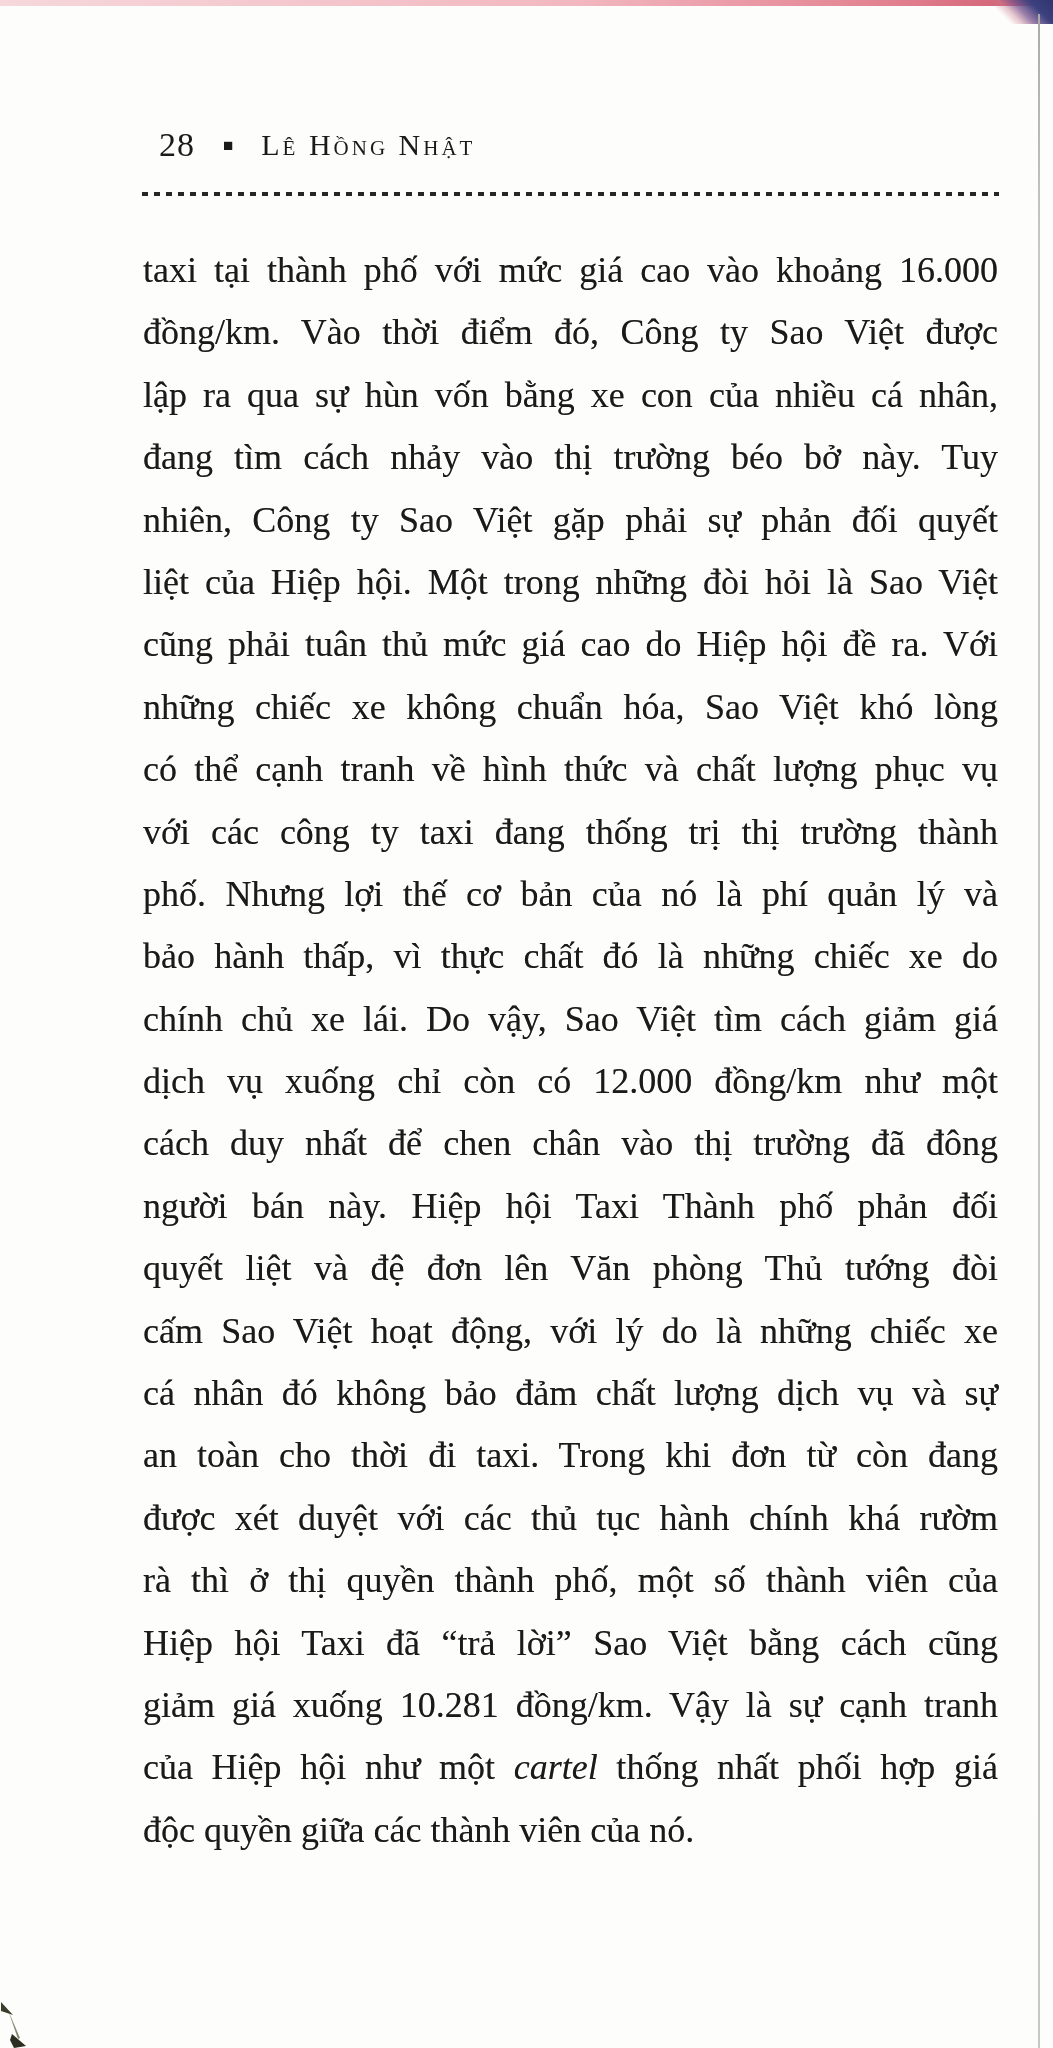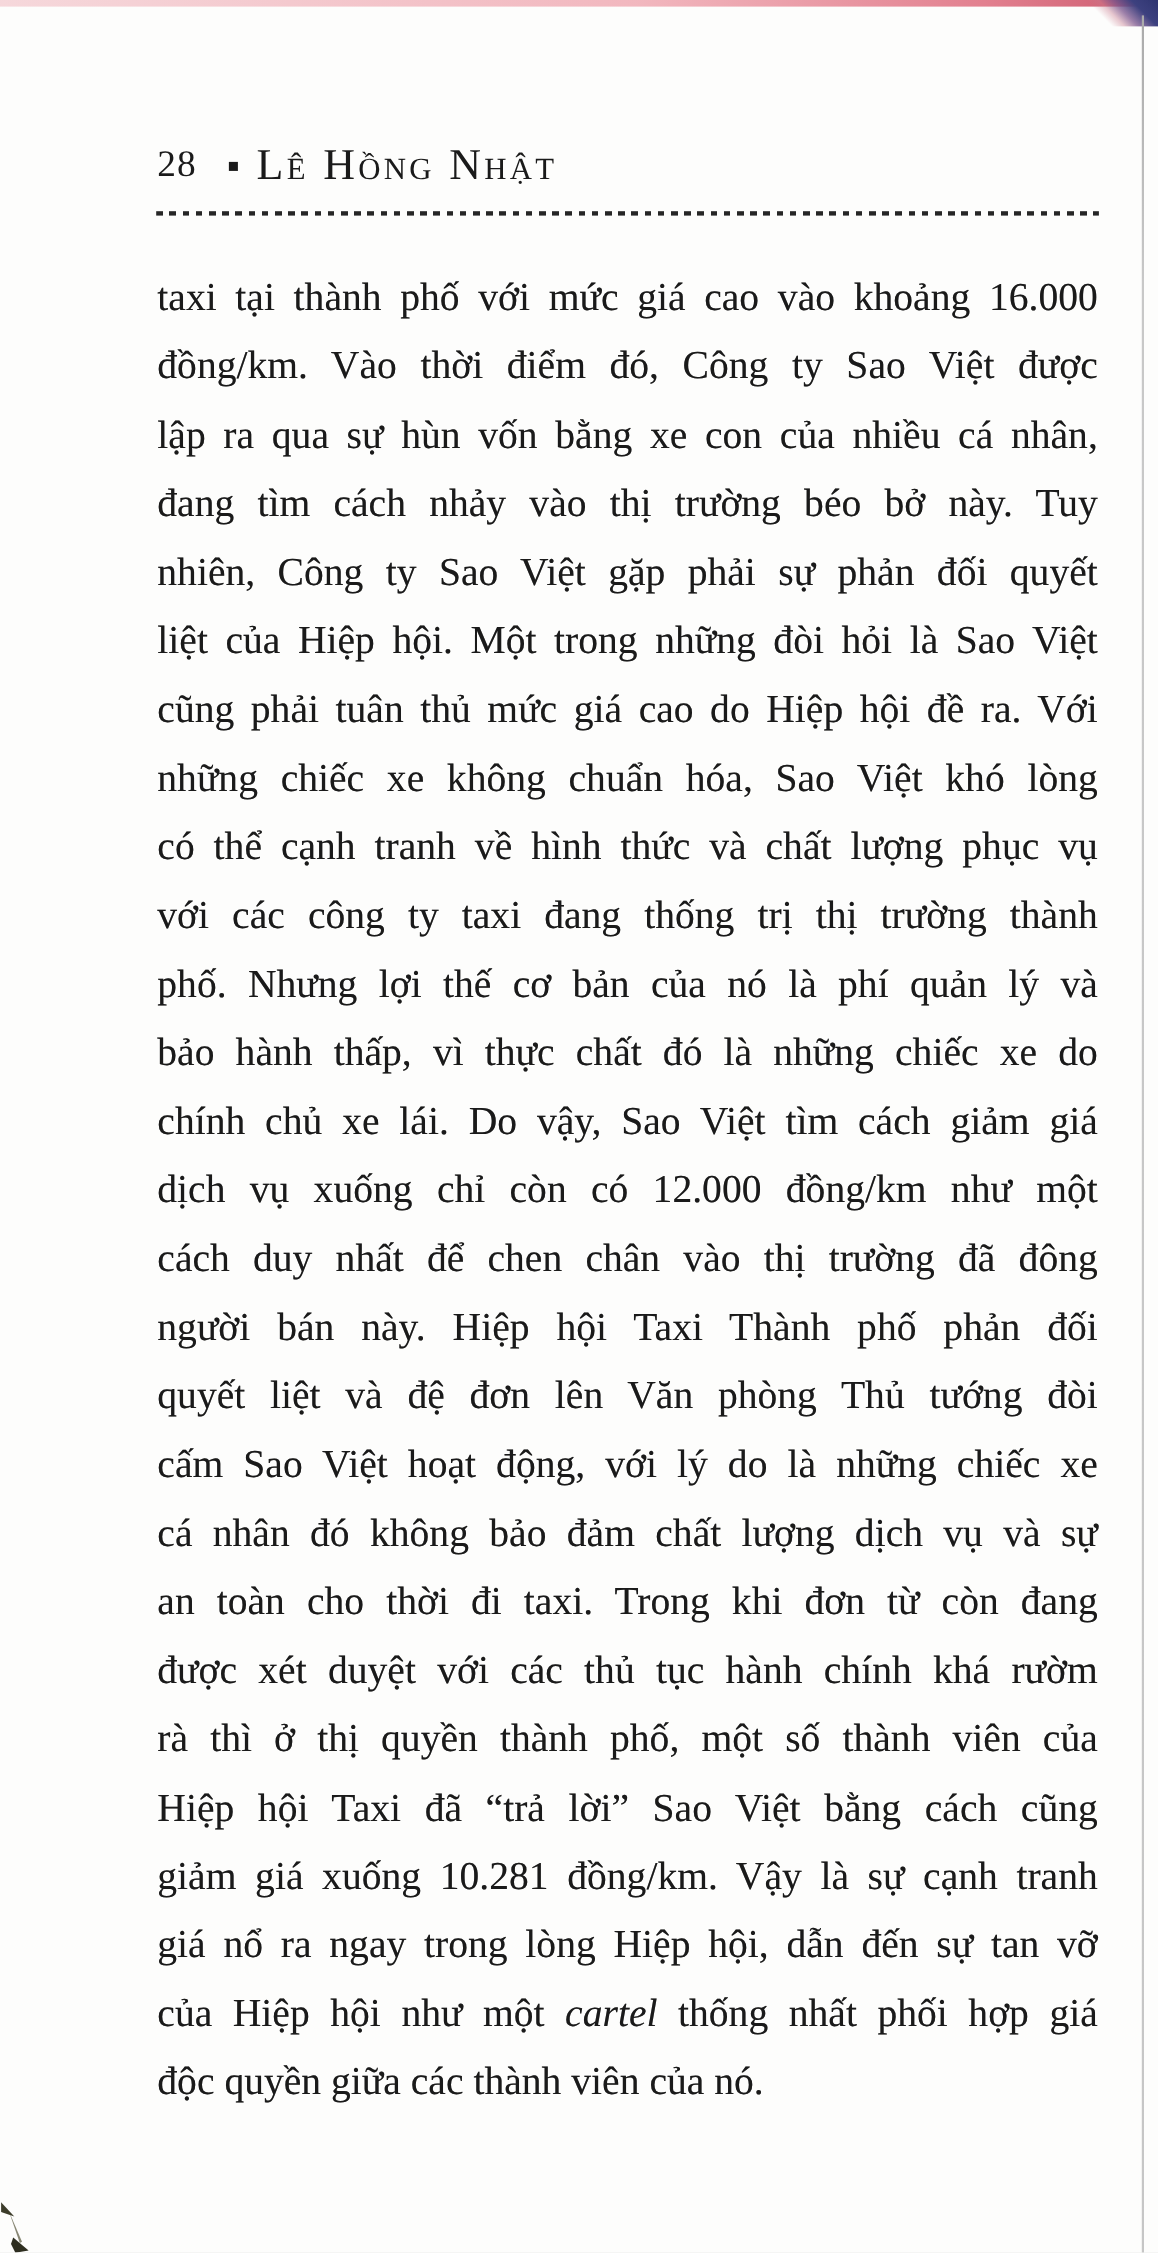--- a/index.html
+++ b/index.html
@@ -27,24 +27,24 @@
   }
   .edge-line {
     position: absolute; top: 14px; bottom: 0; right: 13px; width: 2px;
     background: linear-gradient(to bottom, #aaa, #c8c8c8 12%, #c6c6c6);
   }
   
   .header {
     position: absolute; top: 126px; left: 143px; width: 856px;
     display: flex; align-items: center;
   }
-  .pagenum { font-size: 34px; letter-spacing: 1px; }
+  .pagenum { font-size: 34px; letter-spacing: 1px; margin-left: 16px; }
   .bullet  { font-size: 17px; margin-left: 28px; margin-top: 2px; }
   .author  {
-    font-size: 40px; margin-left: 16px;
+    font-size: 30px; margin-left: 28px;
     font-variant: small-caps; letter-spacing: 3px;
   }
   .dashes {
     position: absolute; top: 192px; left: 142px; width: 857px; height: 4px;
     background: repeating-linear-gradient(to right,
       #262626 0px, #262626 6px, transparent 6px, transparent 12px);
   }
   
   .body {
     position: absolute; top: 239px; left: 143px; width: 855px;
@@ -94,21 +94,20 @@
       <div class="line"><span>cách duy nhất để chen chân vào thị trường đã đông</span></div>
       <div class="line"><span>người bán này. Hiệp hội Taxi Thành phố phản đối</span></div>
       <div class="line"><span>quyết liệt và đệ đơn lên Văn phòng Thủ tướng đòi</span></div>
       <div class="line"><span>cấm Sao Việt hoạt động, với lý do là những chiếc xe</span></div>
       <div class="line"><span>cá nhân đó không bảo đảm chất lượng dịch vụ và sự</span></div>
       <div class="line"><span>an toàn cho thời đi taxi. Trong khi đơn từ còn đang</span></div>
       <div class="line"><span>được xét duyệt với các thủ tục hành chính khá rườm</span></div>
       <div class="line"><span>rà thì ở thị quyền thành phố, một số thành viên của</span></div>
       <div class="line"><span>Hiệp hội Taxi đã “trả lời” Sao Việt bằng cách cũng</span></div>
       <div class="line"><span>giảm giá xuống 10.281 đồng/km. Vậy là sự cạnh tranh</span></div>
-      <div class="line"><span>giá nổ ra ngay trong lòng Hiệp hội, dẫn đến sự tan vỡ</span></div>
       <div class="line"><span>của Hiệp hội như một </span><em>cartel</em><span> thống nhất phối hợp giá</span></div>
       <div class="line last"><span>độc quyền giữa các thành viên của nó.</span></div>
     </div>
 
   <svg class="corner-mark" width="40" height="52" viewBox="0 0 40 52">
     <path d="M1 6 L13 19 L1 15 Z" fill="#3c3c2a"></path>
     <path d="M8 14 L20 42 L18 43 Z" fill="#55543a" opacity="0.7"></path>
     <path d="M12 38 L26 50 L14 52 L10 44 Z" fill="#2e2e20"></path>
   </svg>
 </div>

